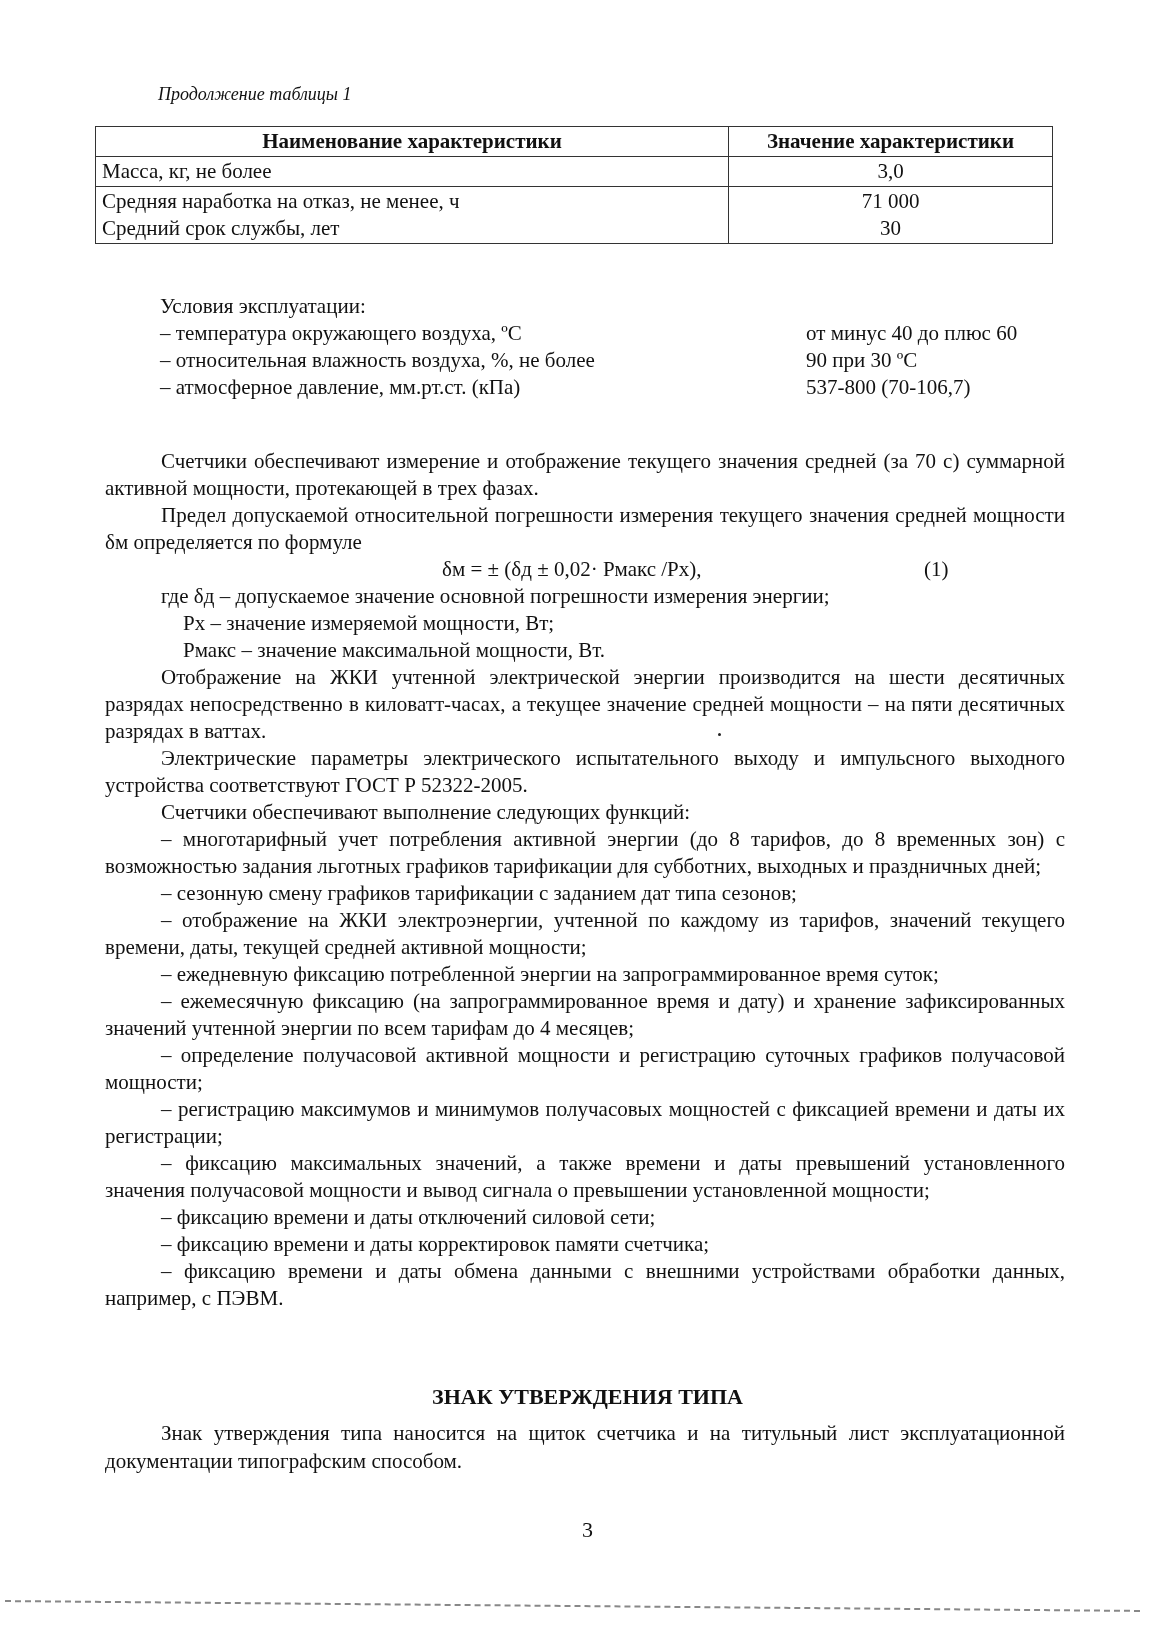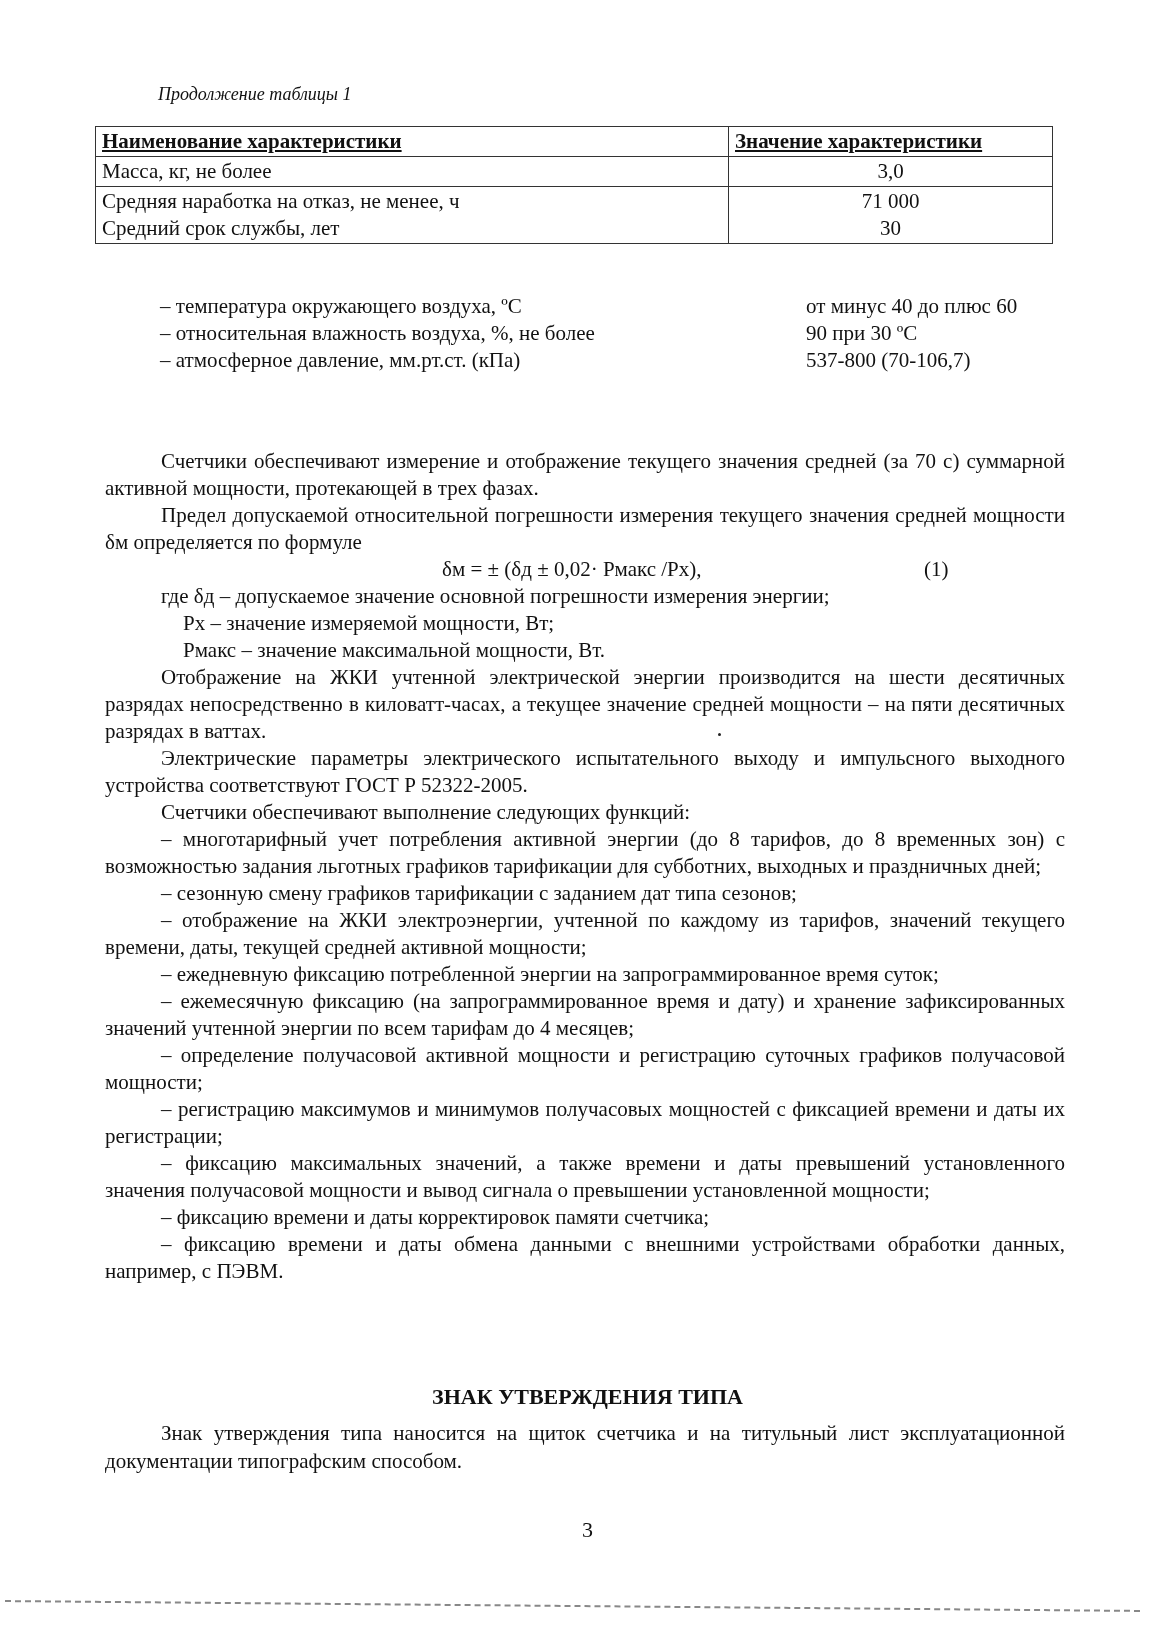--- a/index.html
+++ b/index.html
@@ -7,21 +7,21 @@
       width: 1175px; height: 1652px; position: relative; overflow: hidden;
       font-family: "Liberation Serif", serif; color: #111; font-size: 21px;
     }
     .page { position: absolute; left: 0; top: 0; width: 1175px; height: 1652px; }
     .caption { position: absolute; left: 158px; top: 84px; font-style: italic; font-size: 18px; }
     table.spec {
       position: absolute; left: 95px; top: 126px; width: 958px;
       border-collapse: collapse; font-size: 21px;
     }
     table.spec td, table.spec th { border: 1.5px solid #333; padding: 1px 6px; line-height: 27px; vertical-align: top; }
-    table.spec th { font-weight: bold; text-align: left; text-decoration: underline; }
+    table.spec th { font-weight: bold; text-align: center; }
     table.spec td.val { text-align: center; margin-top: 6px; }
     table.spec th.c1 { width: 620px; }
     .cond { position: absolute; left: 160px; top: 293px; width: 880px; line-height: 27px; }
     .cond .row { display: flex; gap: 23px; }
     .cond .lbl { width: 623px; }
     .body { position: absolute; left: 105px; top: 448px; width: 960px; line-height: 27px; text-align: justify; }
     .p { text-indent: 56px; margin: 0; }
     .formula { display: flex; margin: 0; }
     .formula .f { margin-left: 337px; width: 482px; }
     .where { margin: 0; padding-left: 56px; }
@@ -57,20 +57,21 @@
       </td>
       <td class="val">
         <div>71 000</div>
         <div>30</div>
       </td>
     </tr>
   </tbody>
     </table>
 
   <div class="cond">
+    <div>Условия эксплуатации:</div>
     <div class="row">
       <span class="lbl">– температура окружающего воздуха, ºС</span>
       <span>от минус 40 до плюс 60</span>
     </div>
     <div class="row">
       <span class="lbl">– относительная влажность воздуха, %, не более</span>
       <span>90 при 30 ºС</span>
     </div>
     <div class="row">
       <span class="lbl">– атмосферное давление, мм.рт.ст. (кПа)</span>
@@ -93,20 +94,21 @@
     <p class="p">Счетчики обеспечивают выполнение следующих функций:</p>
     <div class="list">
       <p>–  многотарифный учет потребления активной энергии (до 8 тарифов, до 8 временных зон) с возможностью задания льготных графиков тарификации для субботних, выходных и праздничных дней;</p>
       <p>–  сезонную смену графиков тарификации с заданием дат типа сезонов;</p>
       <p>–  отображение на ЖКИ электроэнергии, учтенной по каждому из тарифов, значений текущего времени, даты, текущей средней активной мощности;</p>
       <p>–  ежедневную фиксацию потребленной энергии на запрограммированное время суток;</p>
       <p>–  ежемесячную фиксацию (на запрограммированное время и дату) и хранение зафиксированных значений учтенной энергии по всем тарифам до 4 месяцев;</p>
       <p>–  определение получасовой активной мощности и регистрацию суточных графиков получасовой мощности;</p>
       <p>–  регистрацию максимумов и минимумов получасовых мощностей с фиксацией времени и даты их регистрации;</p>
       <p>–  фиксацию максимальных значений, а также времени и даты превышений установленного значения получасовой мощности и вывод сигнала о превышении установленной мощности;</p>
+      <p>–  фиксацию времени и даты отключений силовой сети;</p>
       <p>–  фиксацию времени и даты корректировок памяти счетчика;</p>
       <p>–  фиксацию времени и даты обмена данными с внешними устройствами обработки данных, например, с ПЭВМ.</p>
     </div>
   </div>
 
   <div class="dot"></div>
 
   <div class="heading">ЗНАК УТВЕРЖДЕНИЯ ТИПА</div>
   <div class="approve">
     <p class="p">Знак утверждения типа наносится на щиток счетчика и на титульный лист эксплуатационной документации типографским способом.</p>

